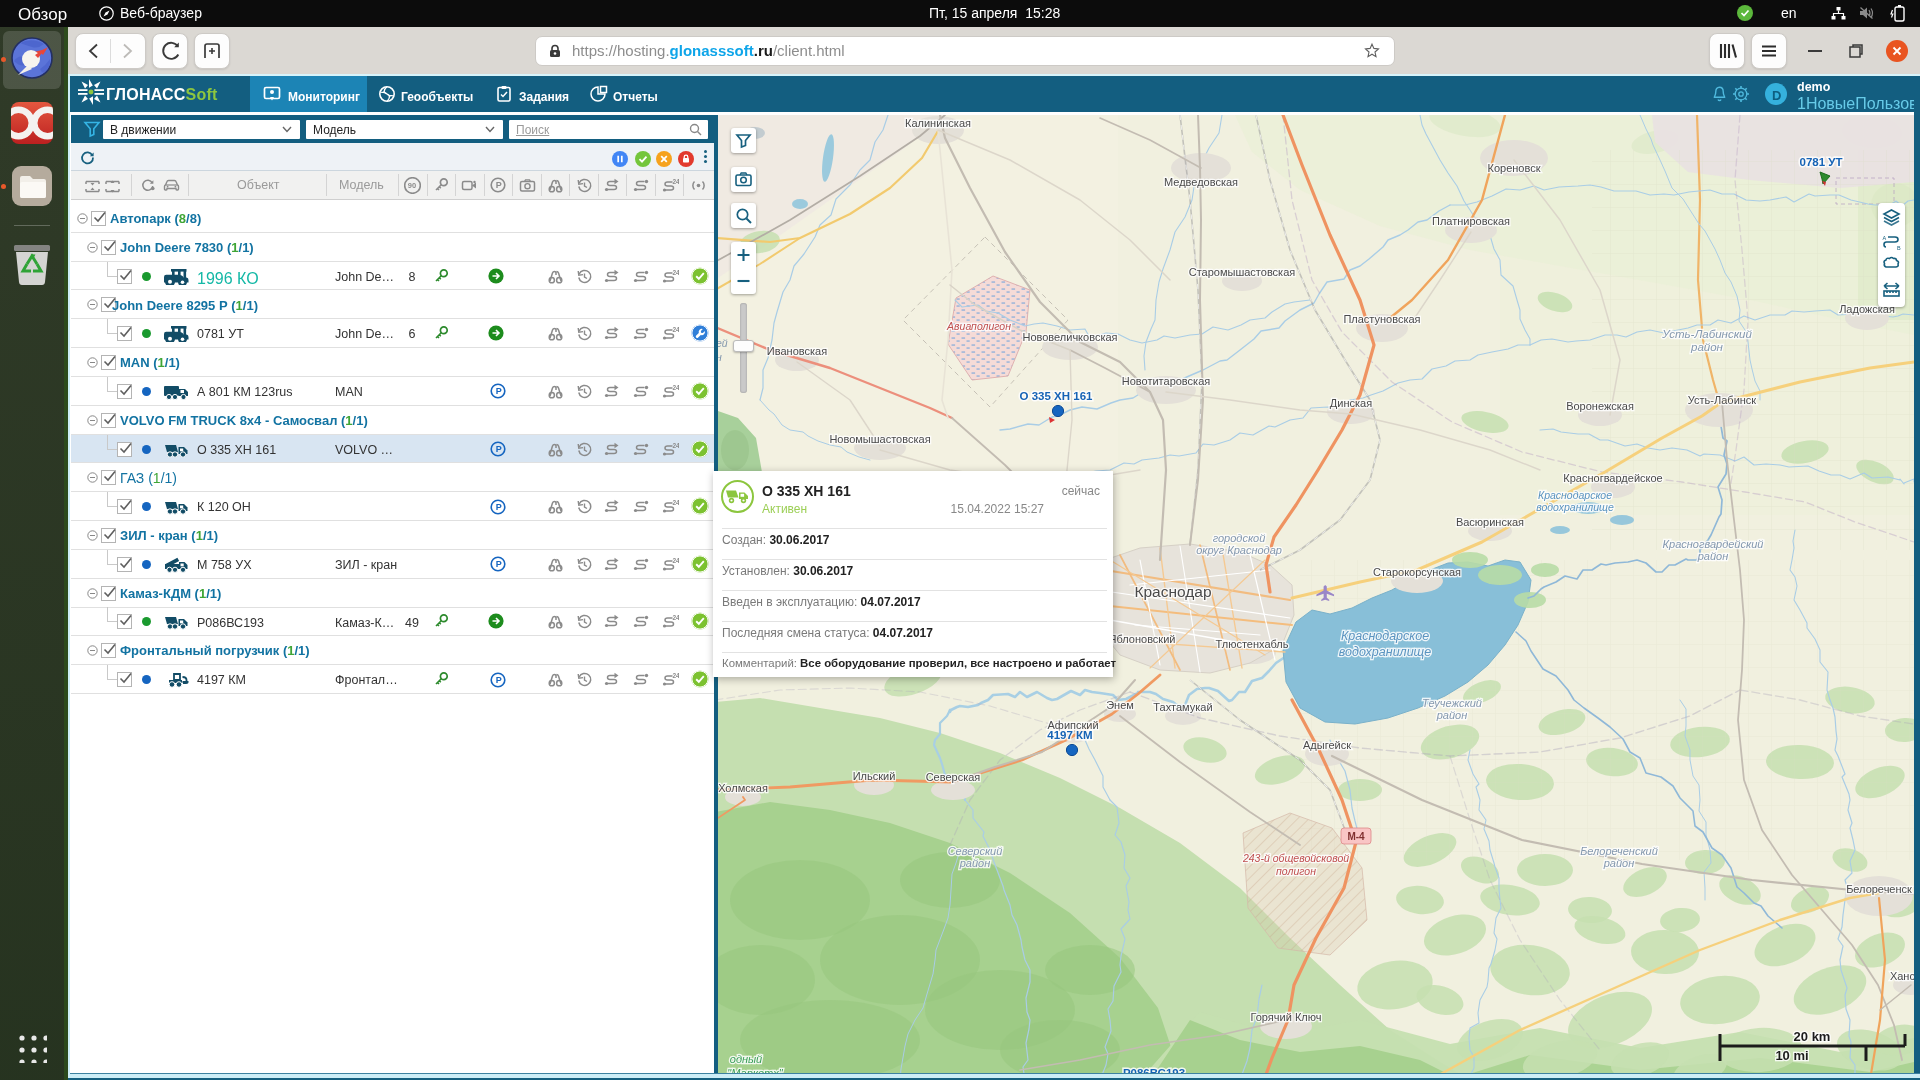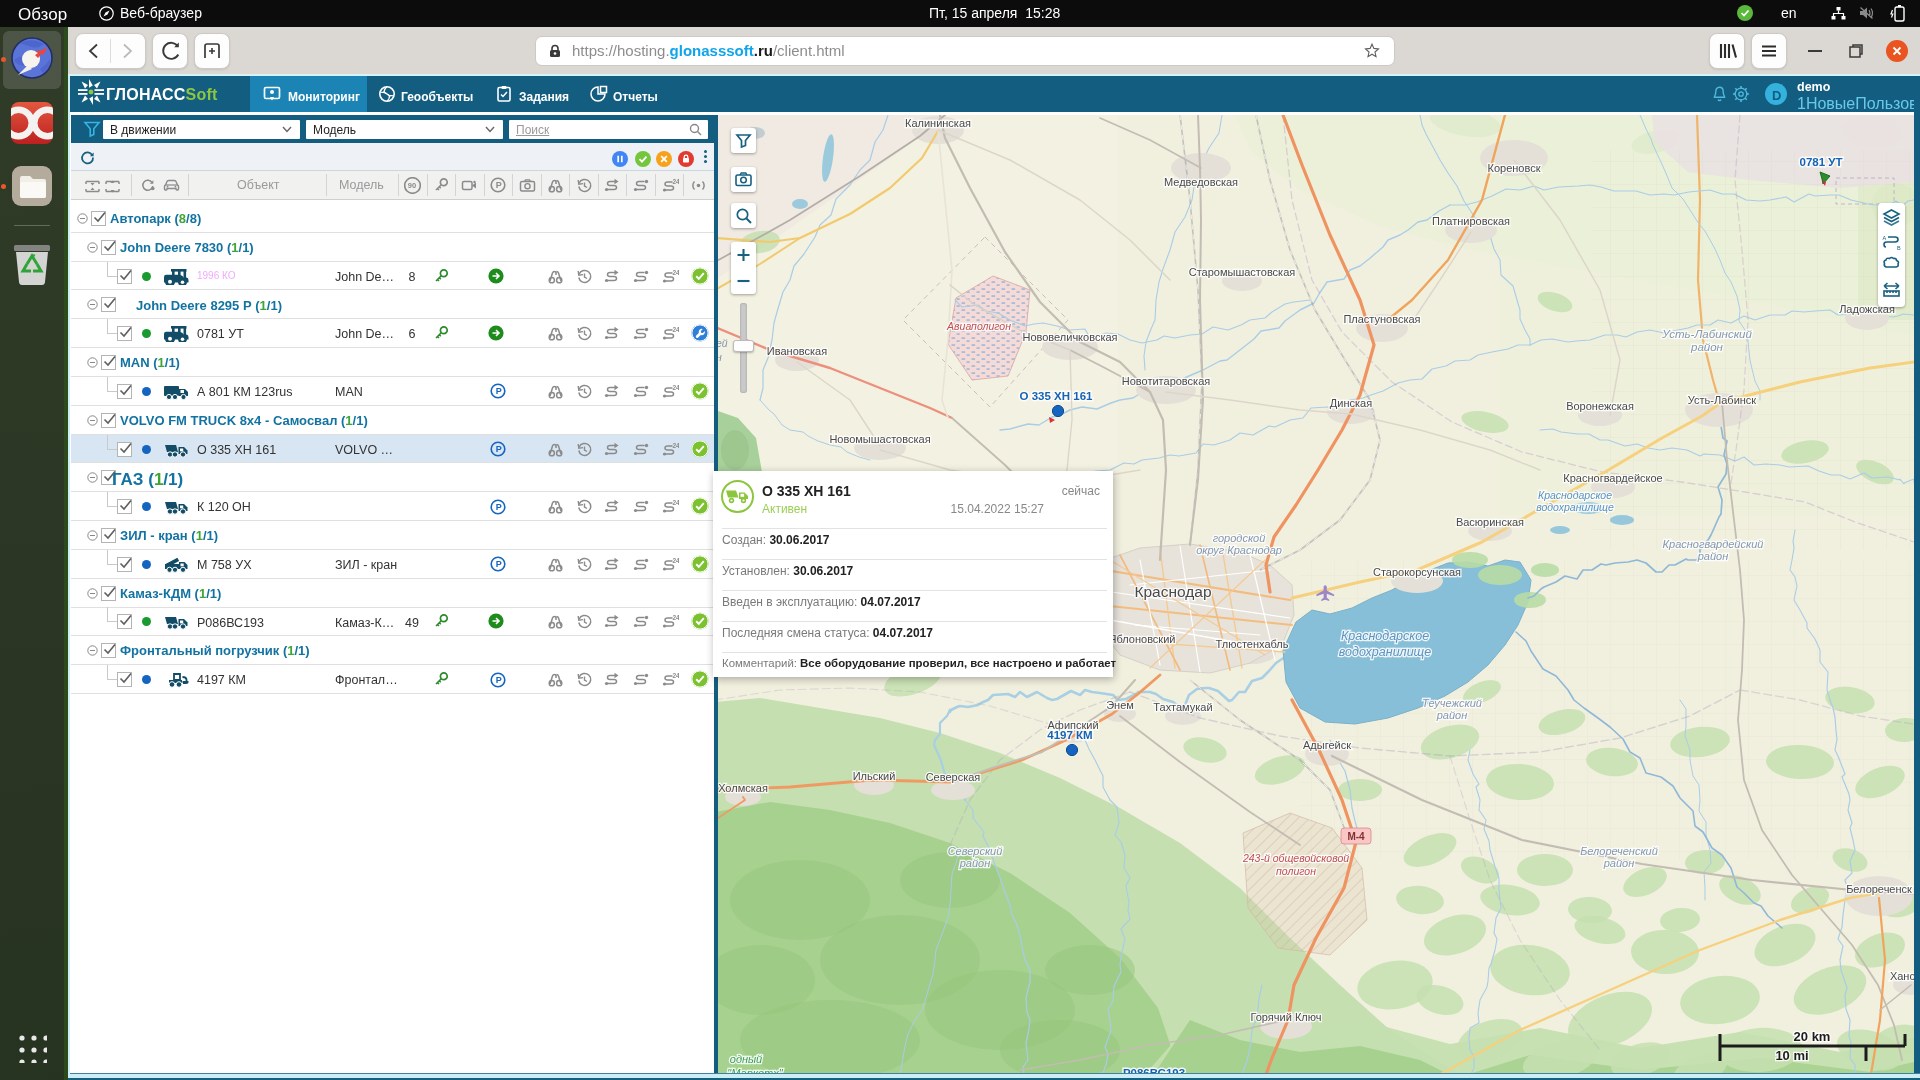--- a/index.html
+++ b/index.html
@@ -390,21 +390,21 @@
 <div class="a" style="left:107px;top:262px;width:1px;height:14px;background:#c9c9c9;"></div>
 <div class="a" style="left:107px;top:276px;width:10px;height:1px;background:#c9c9c9;"></div>
 <div class="a" style="left:117px;top:268.64px;width:13px;height:13px;border:1px solid #b4b4b4;background:#fff;"></div>
 <svg class="a" style="left:117px;top:265.64px" width="17" height="17" viewBox="0 0 17 17">
       <path d="M3.5 9.5 L7 13 L14 4.5" stroke="#5f5f5f" stroke-width="1.6" fill="none"></path>
     </svg>
 <div class="a" style="left:142px;top:272px;width:9px;height:9px;border-radius:50%;background:#1a9a2f;"></div>
 <svg class="a" style="left:163px;top:268px" width="26" height="17" viewBox="0 0 26 17">
       <use href="#tractor"></use>
     </svg>
-<div class="a ell" style="left:197px;top:269.6px;width:125px;font-size:10px;color:#f0abfc;">1996 КО</div>
+<div class="a ell" style="left:197px;top:269.6px;width:125px;font-size:16px;color:#14b8a6;">1996 КО</div>
 <div class="a ell" style="left:335px;top:269.6px;width:62px;font-size:12.5px;color:#333;">John De…</div>
 <div class="a" style="left:399px;top:269.6px;width:26px;text-align:center;font-size:12.5px;color:#333;">8</div>
 <svg class="a" style="left:433px;top:267.64px" width="16" height="16" viewBox="0 0 16 16">
       <use href="#i-key"></use>
     </svg>
 <svg class="a" style="left:488px;top:267.64px" width="16" height="16" viewBox="0 0 16 16">
       <use href="#i-go"></use>
     </svg>
 <svg class="a" style="left:547px;top:267.64px" width="17" height="17" viewBox="0 0 17 17">
       <use href="#i-binoc"></use>
@@ -426,21 +426,21 @@
     </svg>
 <div class="a" style="left:71px;top:290.5px;width:643px;height:28.82px;background:#fff;border-bottom:1px solid #e0e0e0;box-sizing:border-box;"></div>
 <svg class="a" style="left:87px;top:299.46000000000004px" width="11" height="11" viewBox="0 0 11 11">
       <circle cx="5.5" cy="5.5" r="4.7" stroke="#888" stroke-width="1" fill="none"></circle>
       <path d="M3 5.5 H8" stroke="#888" stroke-width="1"></path>
     </svg>
 <div class="a" style="left:101px;top:297.46000000000004px;width:13px;height:13px;border:1px solid #b4b4b4;background:#fff;"></div>
 <svg class="a" style="left:101px;top:294.46000000000004px" width="17" height="17" viewBox="0 0 17 17">
       <path d="M3.5 9.5 L7 13 L14 4.5" stroke="#5f5f5f" stroke-width="1.6" fill="none"></path>
     </svg>
-<div class="a" style="left:136px;top:297.5px;font-size:13px;font-weight:bold;color:#1273a2;white-space:nowrap;">John Deere 8295 Р (<span style="color:#3fa535">1</span>/1)</div>
+<div class="a" style="left:112px;top:297.5px;font-size:13px;font-weight:bold;color:#1273a2;white-space:nowrap;">John Deere 8295 Р (<span style="color:#3fa535">1</span>/1)</div>
 <div class="a" style="left:71px;top:319.3px;width:643px;height:28.82px;background:#fff;border-bottom:1px solid #e0e0e0;box-sizing:border-box;"></div>
 <div class="a" style="left:107px;top:319px;width:1px;height:14px;background:#c9c9c9;"></div>
 <div class="a" style="left:107px;top:333px;width:10px;height:1px;background:#c9c9c9;"></div>
 <div class="a" style="left:117px;top:326.28px;width:13px;height:13px;border:1px solid #b4b4b4;background:#fff;"></div>
 <svg class="a" style="left:117px;top:323.28px" width="17" height="17" viewBox="0 0 17 17">
       <path d="M3.5 9.5 L7 13 L14 4.5" stroke="#5f5f5f" stroke-width="1.6" fill="none"></path>
     </svg>
 <div class="a" style="left:142px;top:329px;width:9px;height:9px;border-radius:50%;background:#1a9a2f;"></div>
 <svg class="a" style="left:163px;top:325px" width="26" height="17" viewBox="0 0 26 17">
       <use href="#tractor"></use>
@@ -562,21 +562,21 @@
     </svg>
 <div class="a" style="left:71px;top:463.4px;width:643px;height:28.82px;background:#fff;border-bottom:1px solid #e0e0e0;box-sizing:border-box;"></div>
 <svg class="a" style="left:87px;top:472.38px" width="11" height="11" viewBox="0 0 11 11">
       <circle cx="5.5" cy="5.5" r="4.7" stroke="#888" stroke-width="1" fill="none"></circle>
       <path d="M3 5.5 H8" stroke="#888" stroke-width="1"></path>
     </svg>
 <div class="a" style="left:101px;top:470.38px;width:13px;height:13px;border:1px solid #b4b4b4;background:#fff;"></div>
 <svg class="a" style="left:101px;top:467.38px" width="17" height="17" viewBox="0 0 17 17">
       <path d="M3.5 9.5 L7 13 L14 4.5" stroke="#5f5f5f" stroke-width="1.6" fill="none"></path>
     </svg>
-<div class="a" style="left:112px;top:470.4px;font-size:17px;font-weight:bold;color:#1273a2;white-space:nowrap;">ГАЗ (<span style="color:#3fa535">1</span>/1)</div>
+<div class="a" style="left:120px;top:470.4px;font-size:14px;font-weight:normal;color:#1273a2;white-space:nowrap;">ГАЗ (<span style="color:#3fa535">1</span>/1)</div>
 <div class="a" style="left:71px;top:492.2px;width:643px;height:28.82px;background:#fff;border-bottom:1px solid #e0e0e0;box-sizing:border-box;"></div>
 <div class="a" style="left:107px;top:492px;width:1px;height:14px;background:#c9c9c9;"></div>
 <div class="a" style="left:107px;top:506px;width:10px;height:1px;background:#c9c9c9;"></div>
 <div class="a" style="left:117px;top:499.2px;width:13px;height:13px;border:1px solid #b4b4b4;background:#fff;"></div>
 <svg class="a" style="left:117px;top:496.2px" width="17" height="17" viewBox="0 0 17 17">
       <path d="M3.5 9.5 L7 13 L14 4.5" stroke="#5f5f5f" stroke-width="1.6" fill="none"></path>
     </svg>
 <div class="a" style="left:142px;top:502px;width:9px;height:9px;border-radius:50%;background:#1565c0;"></div>
 <svg class="a" style="left:163px;top:498px" width="26" height="17" viewBox="0 0 26 17">
       <use href="#dumptruck"></use>

